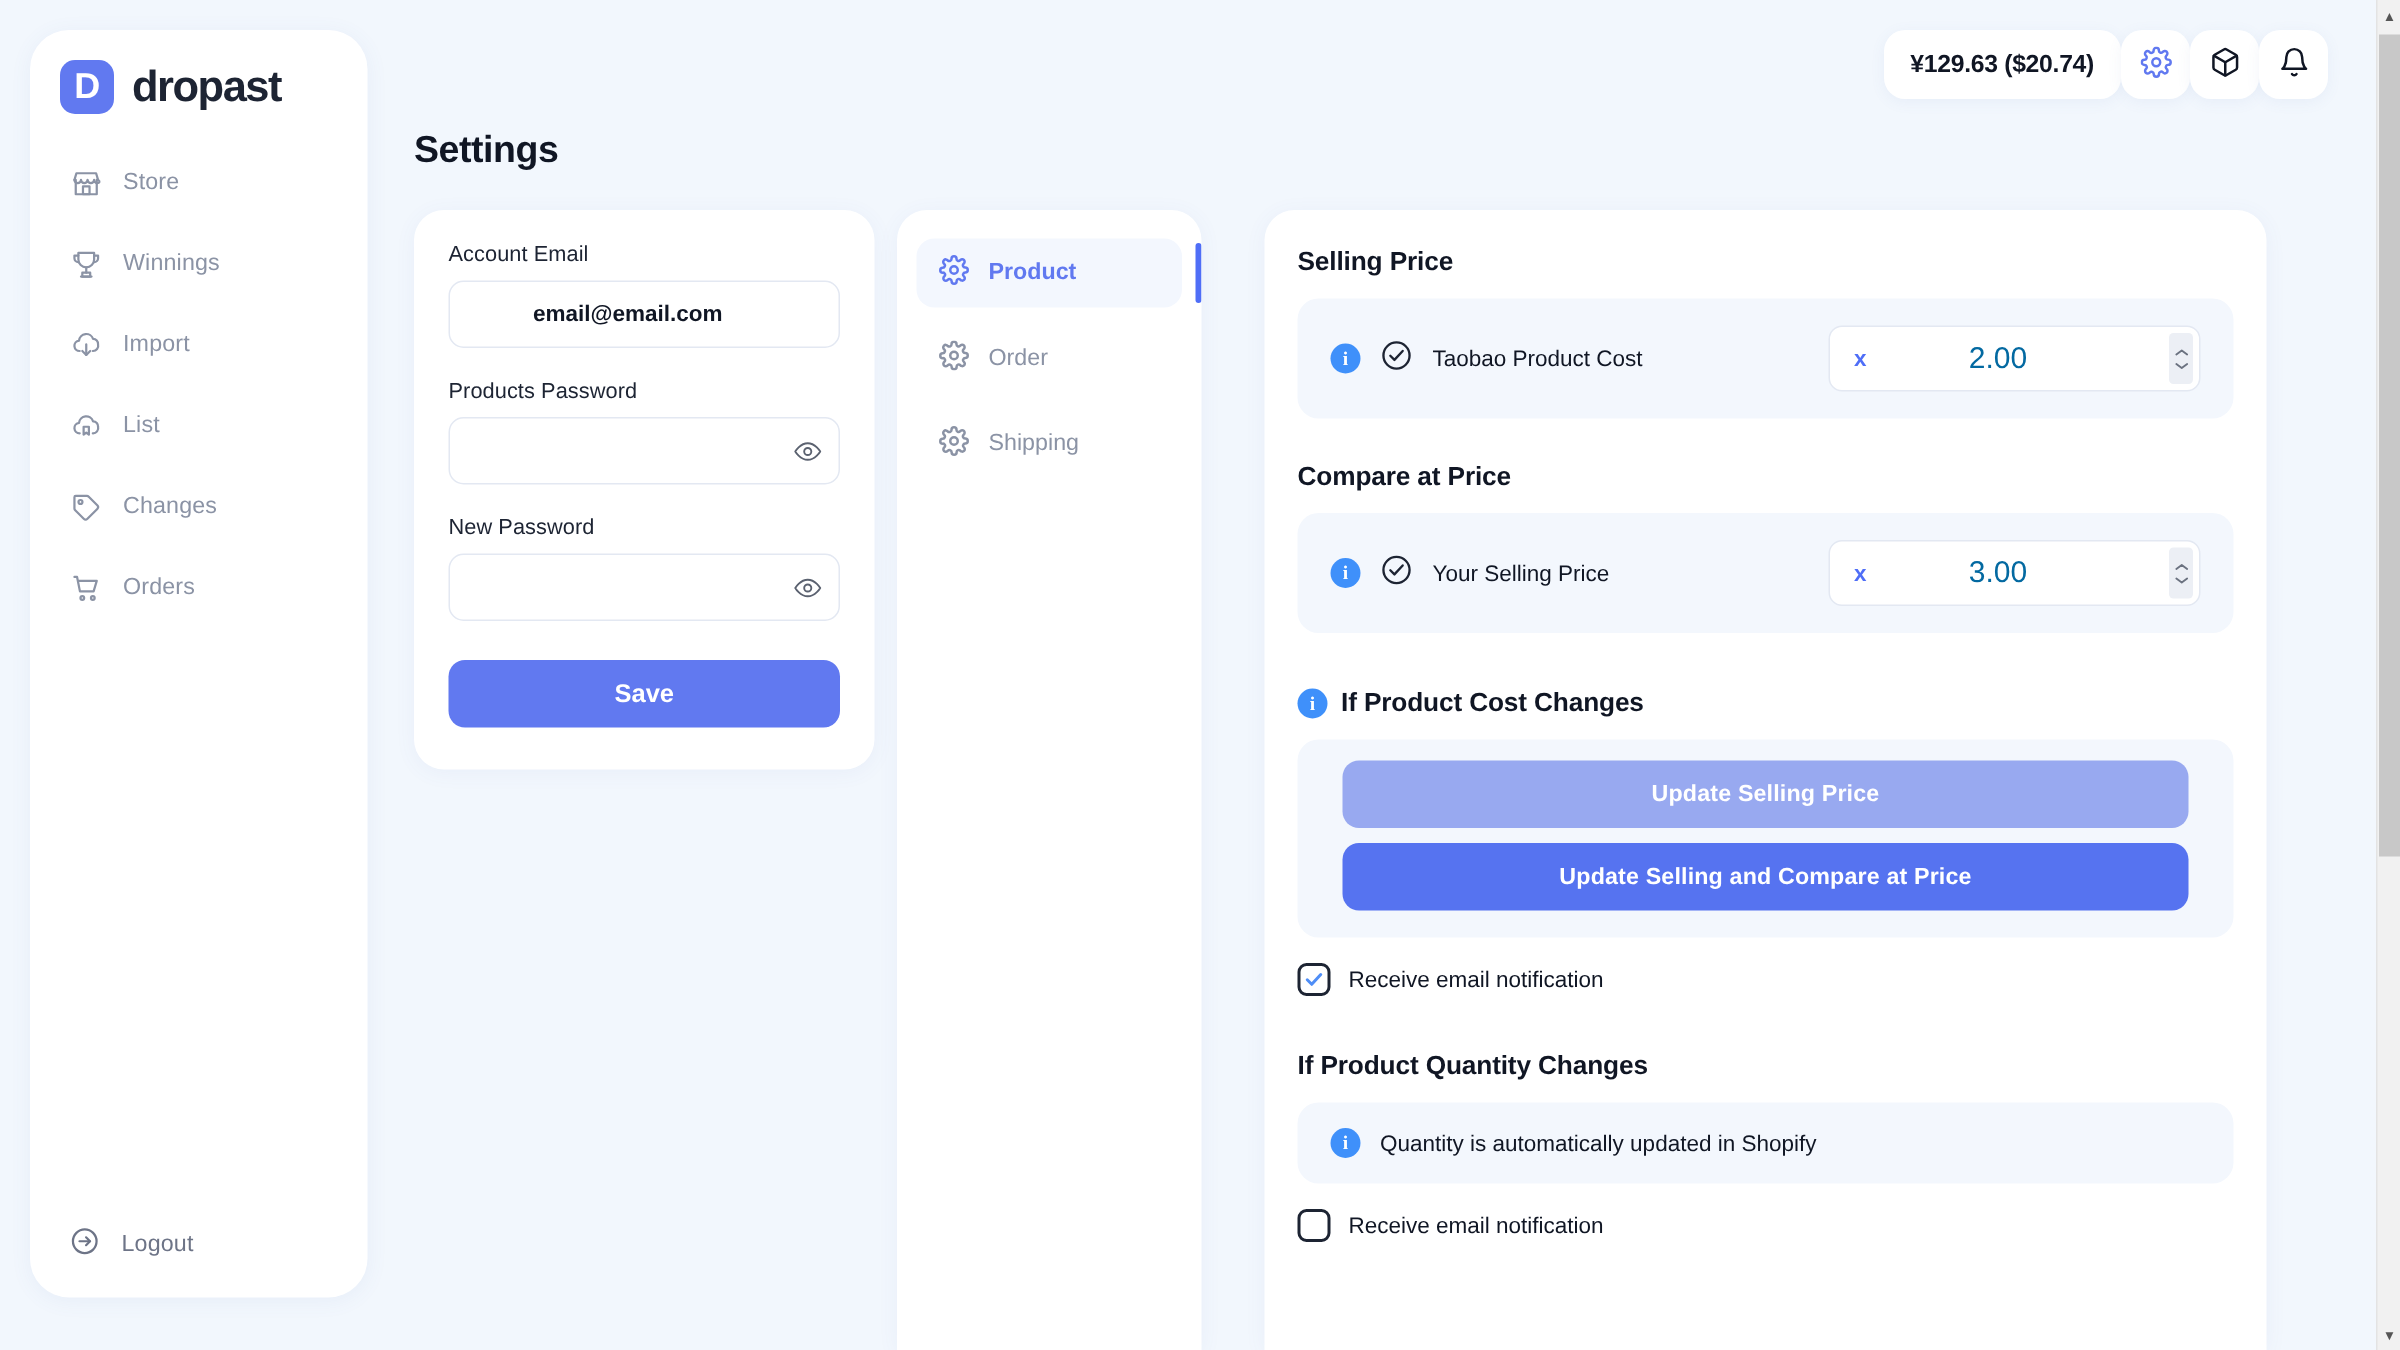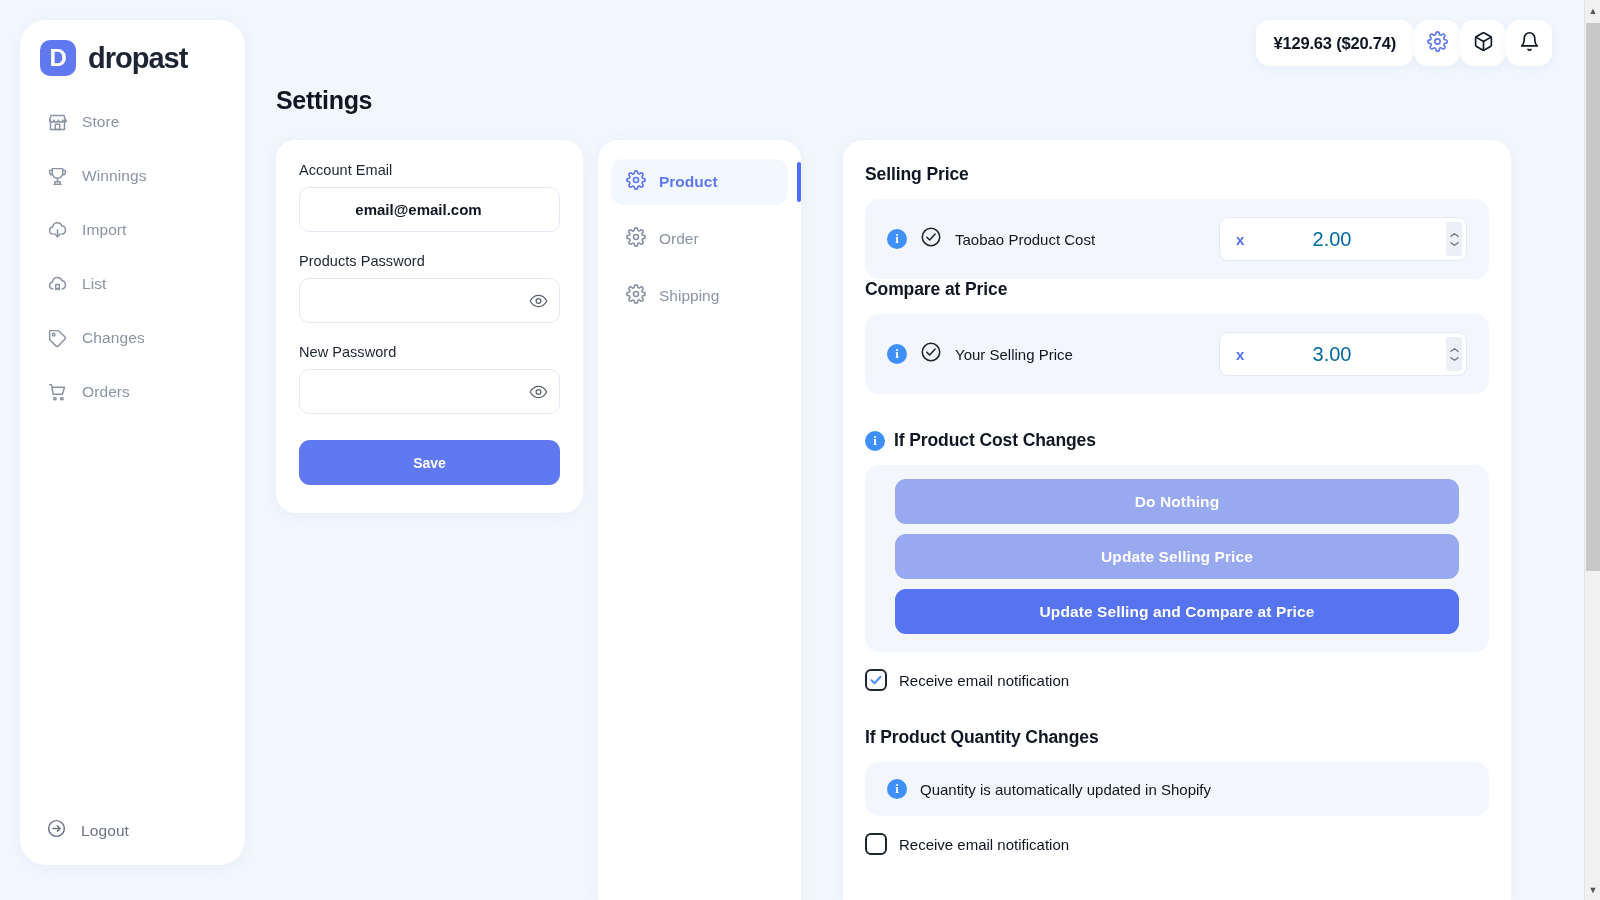--- a/index.html
+++ b/index.html
@@ -164,21 +164,21 @@
   .text-input::placeholder { color: #b9c0ce; font-weight: 400; }
   .eye-btn {
     position: absolute; right: 12px; top: 50%;
     transform: translateY(-50%);
     background: none; border: none; cursor: pointer;
     padding: 0; line-height: 0;
   }
   .save-btn {
     width: 100%; height: 45px; margin-top: 5px;
     background: #6179f0; border: none; border-radius: 11px;
-    color: #fff; font-size: 14px; font-weight: 700;
+    color: #fff; font-size: 17px; font-weight: 700;
     font-family: inherit; cursor: pointer;
   }
 
   
   .settings-nav {
     position: absolute;
     left: 598px; top: 140px;
     width: 203px; height: 760px;
     background: #fff;
     border-radius: 20px 20px 0 0;
@@ -289,21 +289,21 @@
   .check-label { font-size: 15px; color: #101624; }
 
   .info-box {
     background: #f3f7fd; border-radius: 14px;
     margin-top: 14px;
     padding: 17px 22px;
     display: flex; align-items: center; gap: 13px;
   }
   .info-text { font-size: 15px; color: #101624; }
 
-  .mt-gap { }
+  .mt-gap { margin-top: 28px; }
   .mt-gap2 { margin-top: 36px; }
 
   
   .info-ico {
     width: 20px; height: 20px; border-radius: 50%;
     background: #3f90fa;
     display: flex; align-items: center; justify-content: center;
     color: #fff; font-size: 13px; font-weight: 700;
     font-family: "Liberation Serif", serif;
     flex: 0 0 auto;
@@ -586,21 +586,20 @@
             </svg>
         </span>
       </div>
     </div>
 
     <div class="section-title mt-gap2">
       <span class="info-ico">i</span>
       <span>If Product Cost Changes</span>
     </div>
     <div class="choice-box">
-      <button class="choice-btn">Do Nothing</button>
       <button class="choice-btn">Update Selling Price</button>
       <button class="choice-btn selected">Update Selling and Compare at Price</button>
     </div>
     <div class="check-row">
       <span class="cbox">
         <svg width="14" height="14" viewBox="0 0 14 14" fill="none" stroke="#4f8ef7" stroke-width="2" stroke-linecap="round" stroke-linejoin="round">
           <path d="M2.5 7.2l3 3 6-6.5"></path>
         </svg>
       </span>
       <span class="check-label">Receive email notification</span>

